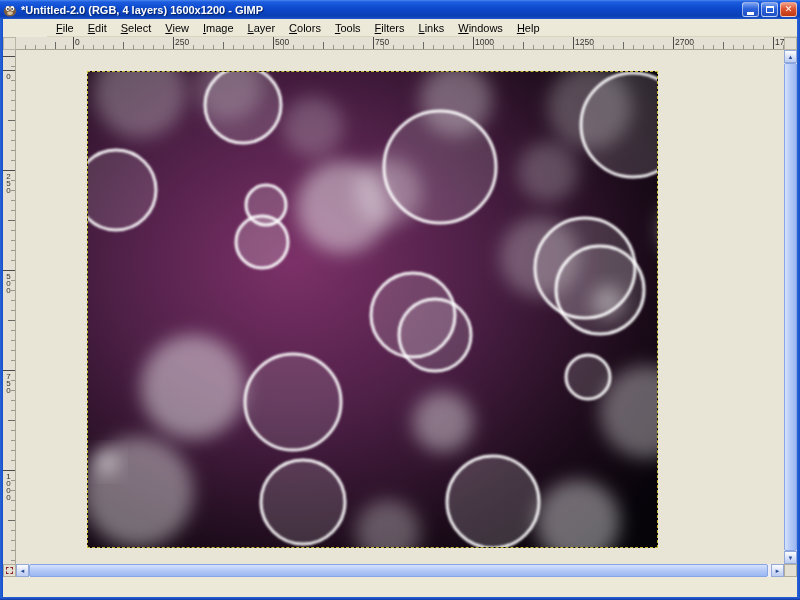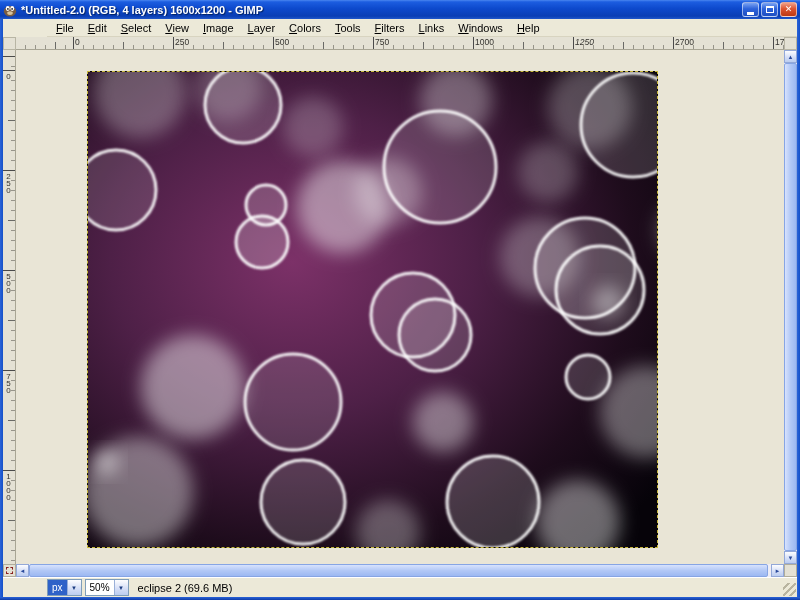--- a/index.html
+++ b/index.html
@@ -132,21 +132,21 @@
       <div class="menu-item"><span class="u">H</span>elp</div>
     </div>
 
   <div class="ruler-corner"></div>
   <div class="h-ruler">
       <span class="hlabel" style="left: 59px;">0</span>
       <span class="hlabel" style="left: 159px;">250</span>
       <span class="hlabel" style="left: 259px;">500</span>
       <span class="hlabel" style="left: 359px;">750</span>
       <span class="hlabel" style="left: 459px;">1000</span>
-      <span class="hlabel" style="left: 559px; font-style: italic;">1250</span>
+      <span class="hlabel" style="left: 559px;">1250</span>
       <span class="hlabel" style="left: 659px;">2700</span>
       <span class="hlabel" style="left: 759px;">175</span>
     </div>
   <div class="hr-end"></div>
   <div class="v-ruler">
       <span class="vlabel" style="top: 22px;">0</span>
       <span class="vlabel" style="top: 122px;">250</span>
       <span class="vlabel" style="top: 222px;">500</span>
       <span class="vlabel" style="top: 322px;">750</span>
       <span class="vlabel" style="top: 422px;">1000</span>
@@ -223,29 +223,17 @@
     <div class="sb-btn left">
         <span>◄</span>
       </div>
     <div class="sb-thumb-h"></div>
     <div class="sb-btn right">
         <span>►</span>
       </div>
   </div>
   <div class="nav-btn"></div>
 
-  <div class="statusbar">
-    <div class="combo sel">
-      <span class="val">px</span>
-      <span class="arrow">▼</span>
-    </div>
-    <div class="combo">
-      <span class="val">50%</span>
-      <span class="arrow">▼</span>
-    </div>
-    <div class="status-text">eclipse 2 (69.6 MB)</div>
-    <div class="grip"></div>
-  </div>
 
   <div class="edge edge-left"></div>
   <div class="edge edge-right"></div>
   <div class="edge edge-bottom"></div>
 </div>
 
 </body></html>

